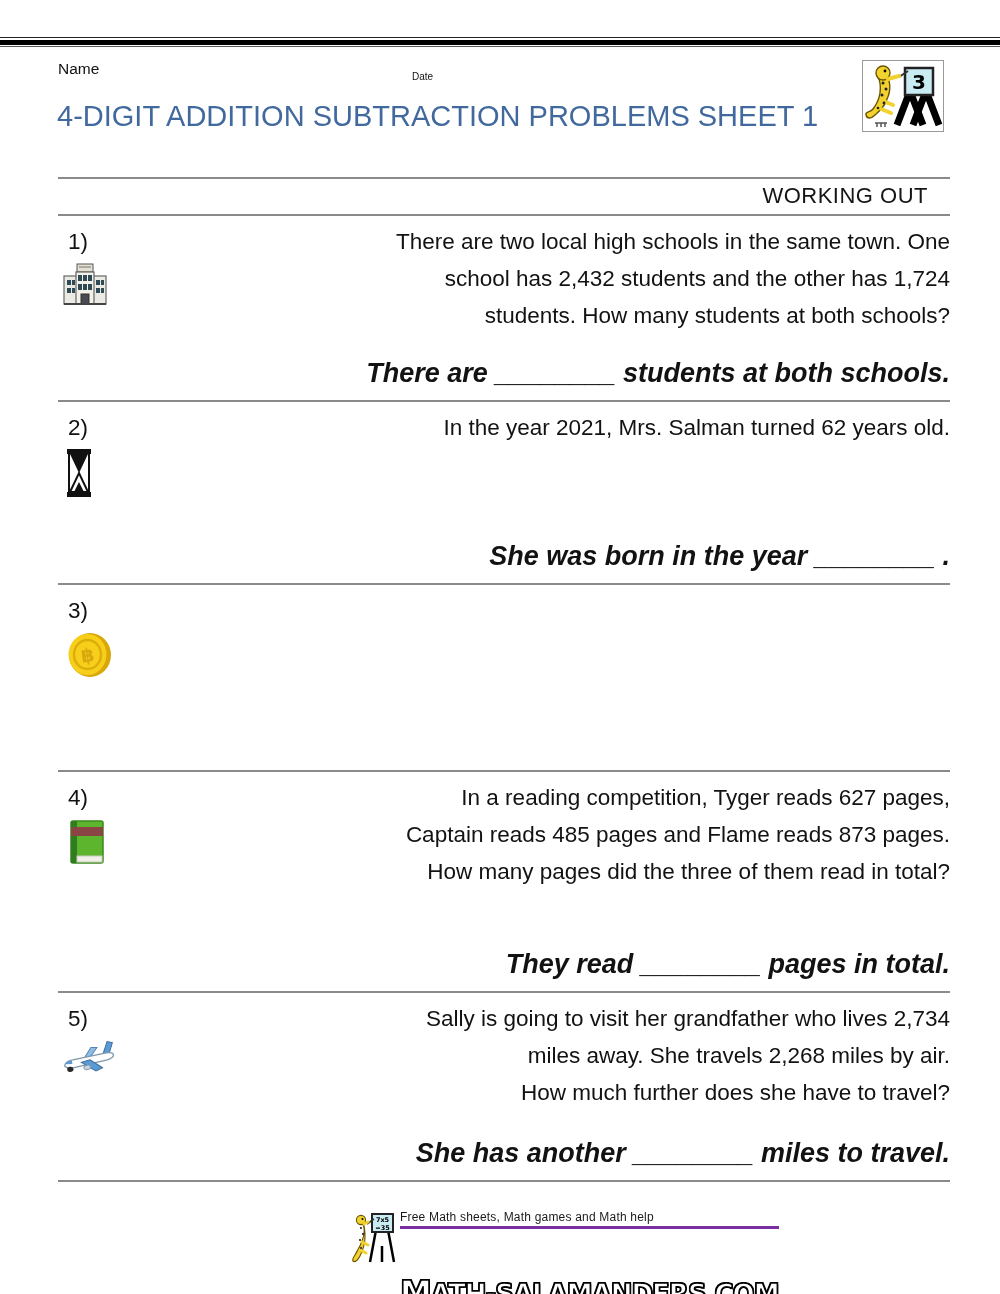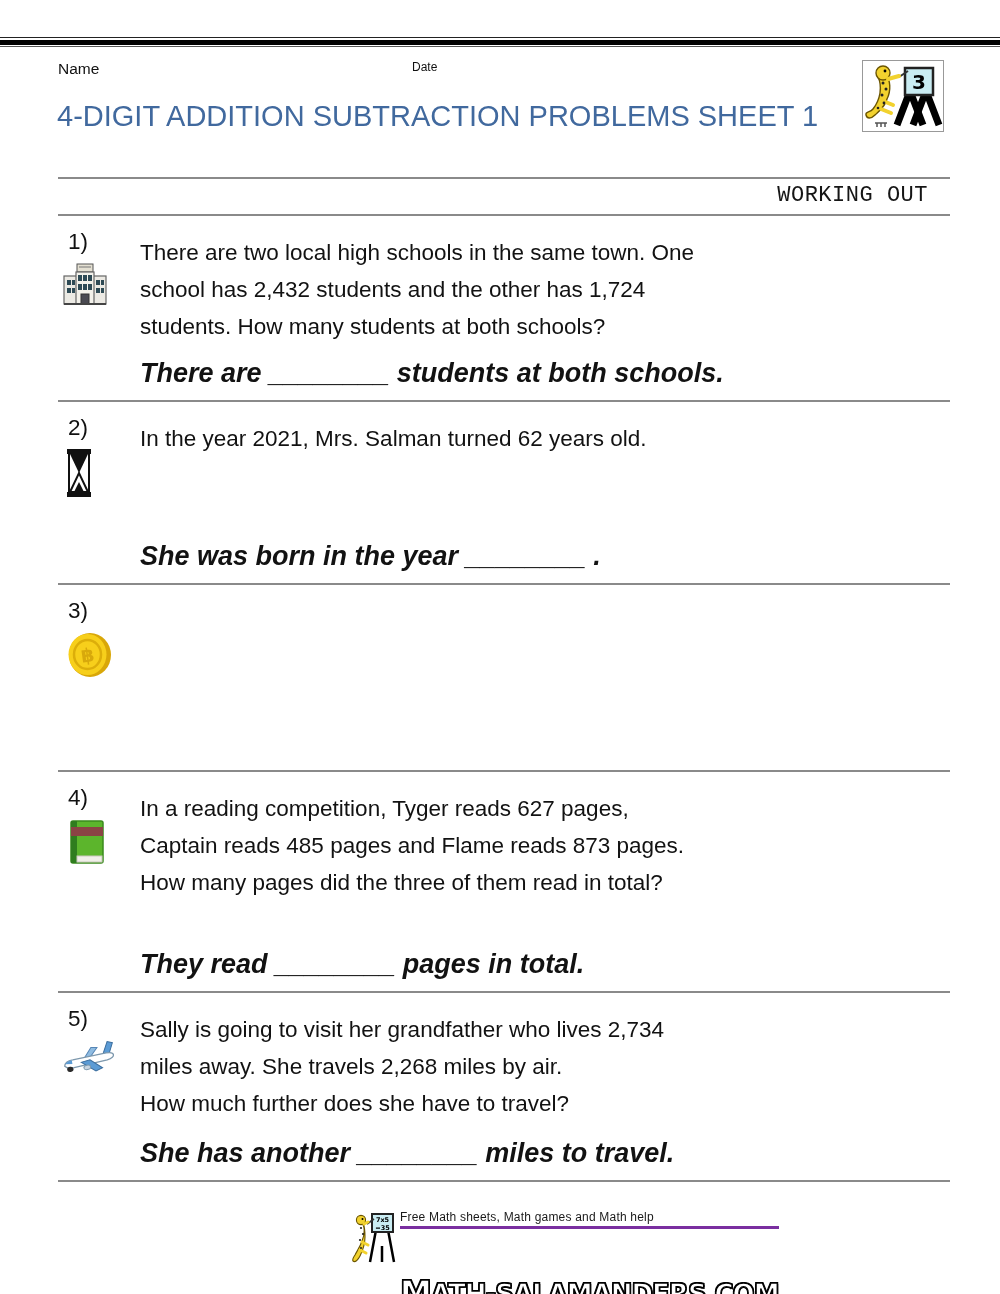--- a/index.html
+++ b/index.html
@@ -13,50 +13,50 @@
   .top-rule {
     position:absolute; left:0; top:37px; width:1000px; height:10px;
     background:linear-gradient(to bottom,
       #222 0px, #222 1.5px,
       #fff 1.5px, #fff 3px,
       #000 3px, #000 8px,
       #fff 8px, #fff 9px,
       #555 9px, #555 10px);
   }
   .name-label { position:absolute; left:58px; top:60px; font-size:15.5px; }
-  .date-label { position:absolute; left:412px; top:60px; font-size:12px; }
+  .date-label { position:absolute; left:412px; top:71px; font-size:10px; }
 
   .logo-box {
     position:absolute; left:862px; top:60px; width:82px; height:72px;
     border:1px solid #999; background:#fff;
   }
   .page-title {
     position:absolute; left:57px; top:100px; width:760px;
     font-family:Liberation Sans, sans-serif;
     font-size:29px; letter-spacing:0px; color:#41699e; white-space:nowrap;
   }
   .page-subtitle {
     position:absolute; left:0; top:143px; width:1000px; text-align:center;
     font-size:23px; font-style:italic; color:#121212;
   }
   .rule { position:absolute; left:58px; width:892px; height:2px; background:#8a8a8a; }
   .rule-head-top { top:177px; }
   .working-out {
     position:absolute; left:58px; top:183px; width:870px; text-align:right;
-    font-size:22px; letter-spacing:0.5px; color:#151515;font-family:Liberation Mono, monospace;
+    font-size:22px; letter-spacing:0.5px; color:#151515;
   }
   .rows {
     position:absolute; left:58px; top:214px; width:892px;
     border-top:2px solid #8a8a8a;
   }
   .row { display:flex; border-bottom:2px solid #8a8a8a; }
   .row-left { width:82px; flex:0 0 82px; padding-top:7px; }
   .num { font-size:22.5px; line-height:37px; padding-left:10px; }
   .icon-slot { margin-left:3px; margin-top:3px; }
-  .row-main { flex:1; display:flex; flex-direction:column; padding-top:18px; }
+  .row-main { flex:1; display:flex; flex-direction:column; padding-top:7px;align-items:flex-end; }
   .qline { font-size:22.5px; line-height:37px; color:#121212; }
   .answer {
     margin-top:auto; margin-bottom:11px;
     font-size:27px; font-style:italic; color:#121212;font-weight:bold;
   }
   .h186{height:186px}.h183{height:183px}.h187{height:187px}.h221{height:221px}.h189{height:189px}
 
   
   .footer {
     position:absolute; left:352px; top:1210px;

